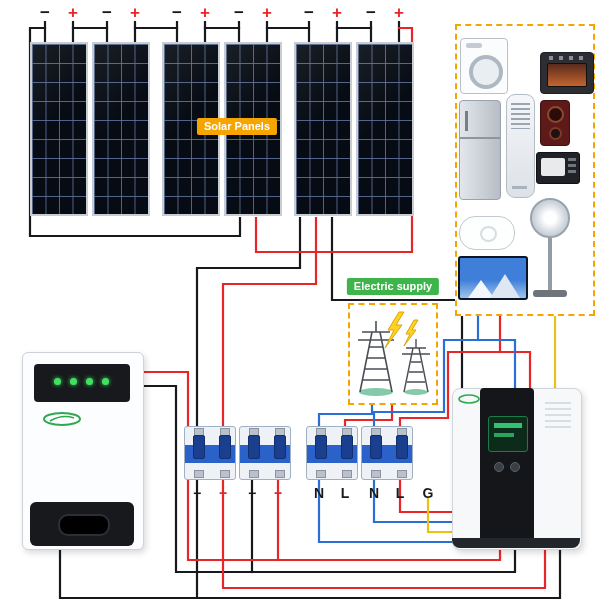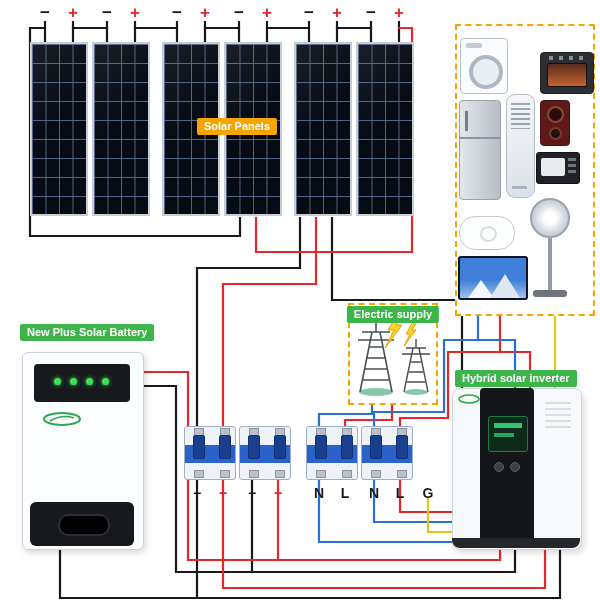--- a/index.html
+++ b/index.html
@@ -193,47 +193,45 @@
   <div class="app mwo"></div>
   <div class="app wh"></div>
   <div class="app fan">
     <div class="head"></div>
     <div class="pole"></div>
     <div class="base"></div>
   </div>
   <div class="app tv"></div>
 
   <div class="dashed" style="left:348px;top:303px;width:90px;height:102px"></div>
-  <div class="badge center" style="left:393px;top:306px">Electric supply</div>
+  <div class="badge center" style="left:393px;top:278px">Electric supply</div>
   <svg class="towers" width="86" height="95" viewBox="0 0 86 95">
     <ellipse cx="24" cy="84" rx="17" ry="4" fill="#65bd95" opacity="0.8"></ellipse>
     <ellipse cx="64" cy="84" rx="12" ry="3" fill="#65bd95" opacity="0.8"></ellipse>
     <path d="M8,84 L20,24 L28,24 L40,84 M11,72 L37,72 M13,61 L35,61 M15,50 L33,50 M17,39 L31,39 M6,32 L42,32 M10,24 L38,24 M24,24 L24,13" stroke="#4a4f55" stroke-width="1.6" fill="none"></path>
     <path d="M52,84 L61,40 L67,40 L76,84 M55,74 L73,74 M57,64 L71,64 M59,54 L69,54 M50,46 L78,46 M54,40 L74,40 M64,40 L64,31" stroke="#4a4f55" stroke-width="1.4" fill="none"></path>
     <polygon points="47,4 36,22 42,22 33,40 50,17 44,17 52,4" fill="#ffd21e" stroke="#dba313" stroke-width="1"></polygon>
     <polygon points="62,12 54,26 58,26 52,38 64,22 60,22 66,12" fill="#ffd21e" stroke="#dba313" stroke-width="1"></polygon>
   </svg>
 
-  <div class="badge" style="left:20px;top:324px">New Plus Solar Battery</div>
   <div class="batt-unit"></div>
   <div class="batt-panel"></div>
   <div class="batt-leds">
     <span class="led"></span>
     <span class="led"></span>
     <span class="led"></span>
     <span class="led"></span>
   </div>
   <svg class="batt-logo" width="40" height="14" viewBox="0 0 40 14">
     <ellipse cx="20" cy="7" rx="18" ry="6" fill="none" stroke="#2fa84f" stroke-width="2"></ellipse>
     <path d="M8,9 Q20,2 32,6" stroke="#2fa84f" stroke-width="1.5" fill="none"></path>
   </svg>
   <div class="batt-base"></div>
   <div class="batt-handle"></div>
 
-  <div class="badge" style="left:455px;top:370px">Hybrid solar inverter</div>
   <div class="inv-unit"></div>
   <svg class="inv-logo" width="22" height="10" viewBox="0 0 22 10">
     <ellipse cx="11" cy="5" rx="10" ry="4" fill="none" stroke="#2fa84f" stroke-width="1.6"></ellipse>
   </svg>
   <div class="inv-strip"></div>
   <div class="inv-lcd"></div>
   <div class="inv-btn" style="left:494px;top:462px"></div>
   <div class="inv-btn" style="left:510px;top:462px"></div>
   <div class="inv-vents"></div>
   <div class="inv-bottom"></div>

